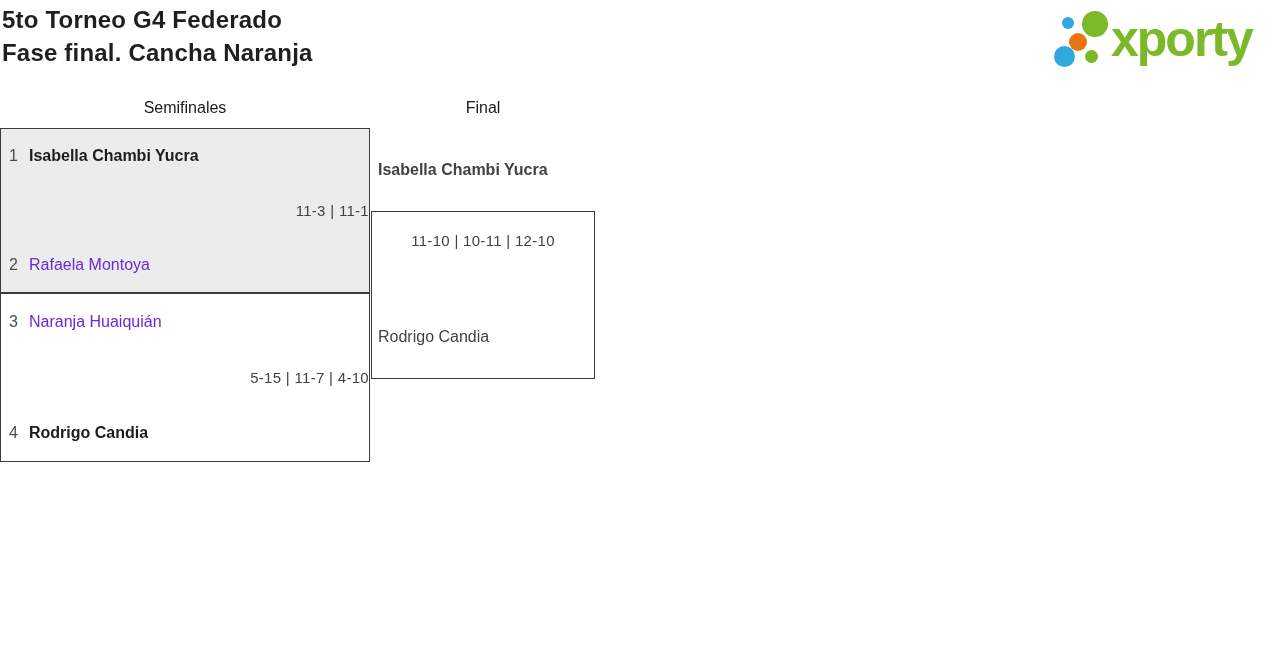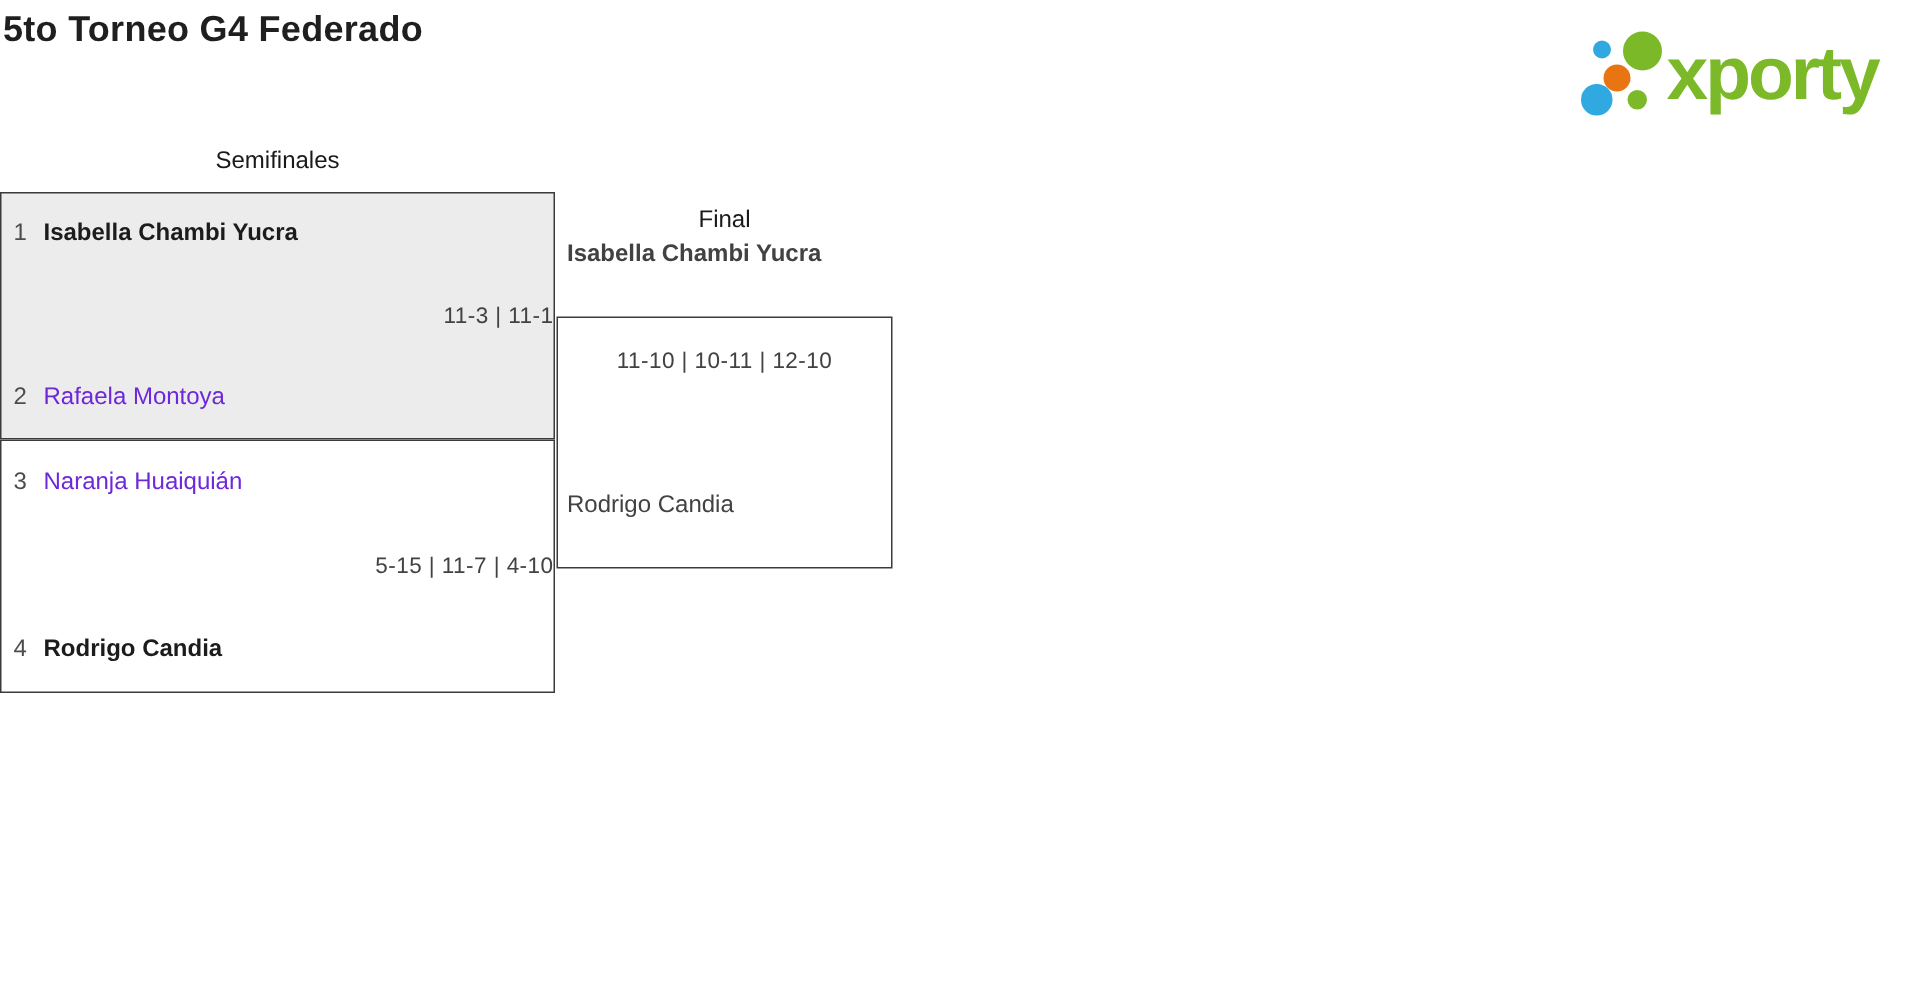--- a/index.html
+++ b/index.html
@@ -20,21 +20,21 @@
     left: 2px;
     top: 3px;
     font-size: 24px;
     font-weight: 700;
     line-height: 33px;
     color: #1f1f1f;
     letter-spacing: 0.2px;
   }
 
   
-  .logo { position: absolute; left: 1045px; top: 14px; width: 235px; height: 75px; cursor: pointer; }
+  .logo { position: absolute; left: 1045px; top: 4px; width: 235px; height: 75px; cursor: pointer; }
   .dot { position: absolute; border-radius: 50%; }
   .dot-blue-small  { left: 17px; top: 13px; width: 12px; height: 12px; background: #2fa9e0; }
   .dot-green-large { left: 37px; top: 7px;  width: 26px; height: 26px; background: #7bb929; }
   .dot-orange      { left: 24px; top: 29px; width: 18px; height: 18px; background: #e87511; }
   .dot-blue-large  { left: 9px;  top: 42px; width: 21px; height: 21px; background: #2fa9e0; }
   .dot-green-small { left: 40px; top: 46px; width: 13px; height: 13px; background: #7bb929; }
   .wordmark {
     position: absolute;
     left: 66px;
     top: 10px;
@@ -50,21 +50,21 @@
     position: absolute;
     top: 98px;
     height: 20px;
     font-size: 16px;
     font-weight: 400;
     color: #1a1a1a;
     text-align: center;
     line-height: 20px;
   }
   .round-header-semis { left: 0; width: 370px; }
-  .round-header-final { left: 371px; width: 224px; margin-top: 39px; }
+  .round-header-final { left: 371px; width: 224px; }
 
   
   .match {
     position: absolute;
     left: 0;
     width: 370px;
     border: 1px solid #3b3b3b;
     display: flex;
     flex-direction: column;
   }
@@ -115,20 +115,21 @@
     text-align: center;
   }
 </style>
 </head>
 <body>
 
 <div class="page">
 
   <div class="title">
     <div>5to Torneo G4 Federado</div>
+    <div>Fase final. Cancha Naranja</div>
   </div>
 
   <div class="logo">
     <span class="dot dot-blue-small"></span>
     <span class="dot dot-green-large"></span>
     <span class="dot dot-orange"></span>
     <span class="dot dot-blue-large"></span>
     <span class="dot dot-green-small"></span>
     <span class="wordmark">xporty</span>
   </div>

